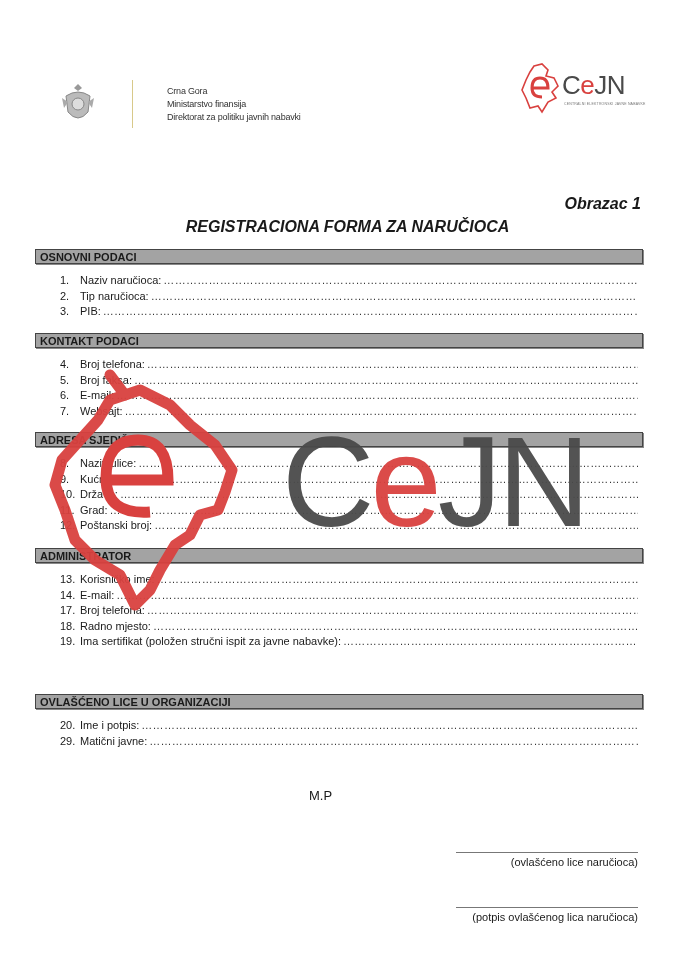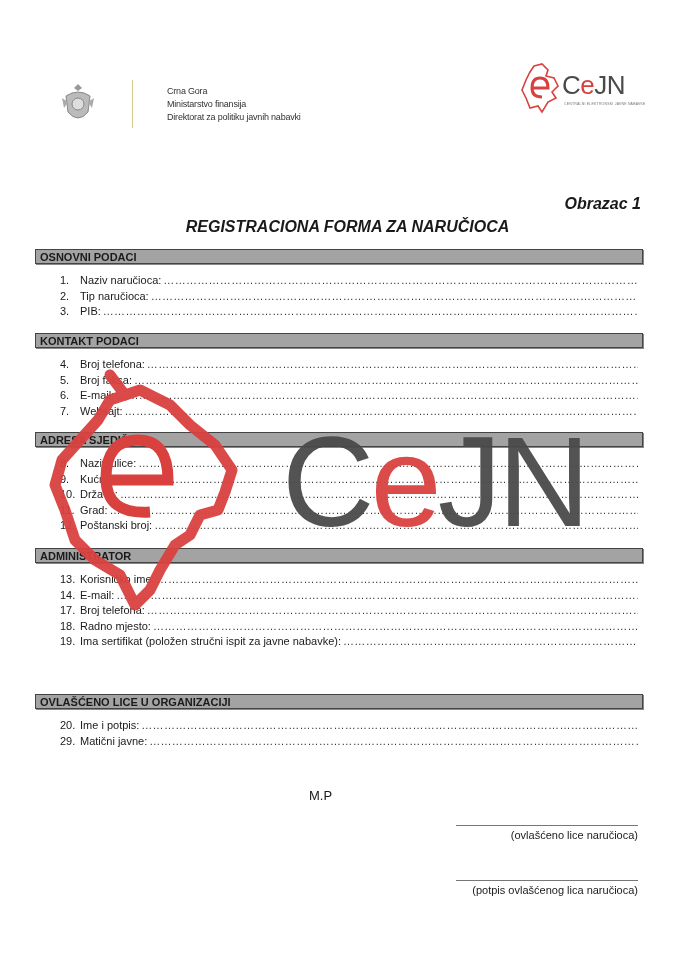--- a/index.html
+++ b/index.html
@@ -22,21 +22,21 @@
       height: 15px; background: #a3a3a3; border: 1px solid #444; box-shadow: 1px 1px 0 #888;
       font-size: 11px; font-weight: bold; line-height: 15px; padding-left: 4px; box-sizing: border-box;
     }
     .fields { margin-top: 9px; padding-left: 25px; padding-right: 5px; }
     .field { display: flex; font-size: 11px; line-height: 15.5px; height: 15.5px; white-space: nowrap; }
     .field .num { width: 20px; flex: none; }
     .field .lbl { flex: none; padding-right: 2px; }
     .field .dots { flex: 1; overflow: hidden; color: #333; letter-spacing: 0.3px; }
     .field .dots::after { content: "……………………………………………………………………………………………………………………………………………………………………………………………………………………"; }
     .mp { position: absolute; left: 309px; top: 788px; font-size: 13px; }
-    .sig { position: absolute; right: 41px; width: 182px; border-top: 1px solid #777; text-align: right; font-size: 11px; padding-top: 3px; }
+    .sig { position: absolute; right: 41px; width: 182px; border-top: 1px solid #777; text-align: right; font-size: 11px; padding-top: 3px; margin-top: 27px; }
     .watermark { position: absolute; left: 0; top: 0; width: 679px; height: 960px; pointer-events: none; }
   </style>
 </head>
 <body>
 
 <div class="header-left">
   <svg class="crest" viewBox="0 0 36 44">
     <path d="M18 2 L22 6 L18 9 L14 6 Z" fill="#999"></path>
     <path d="M6 14 Q18 6 30 14 L28 30 Q18 42 8 30 Z" fill="#bbb" stroke="#888" stroke-width="1"></path>
     <circle cx="18" cy="22" r="6" fill="#ddd" stroke="#888"></circle>

